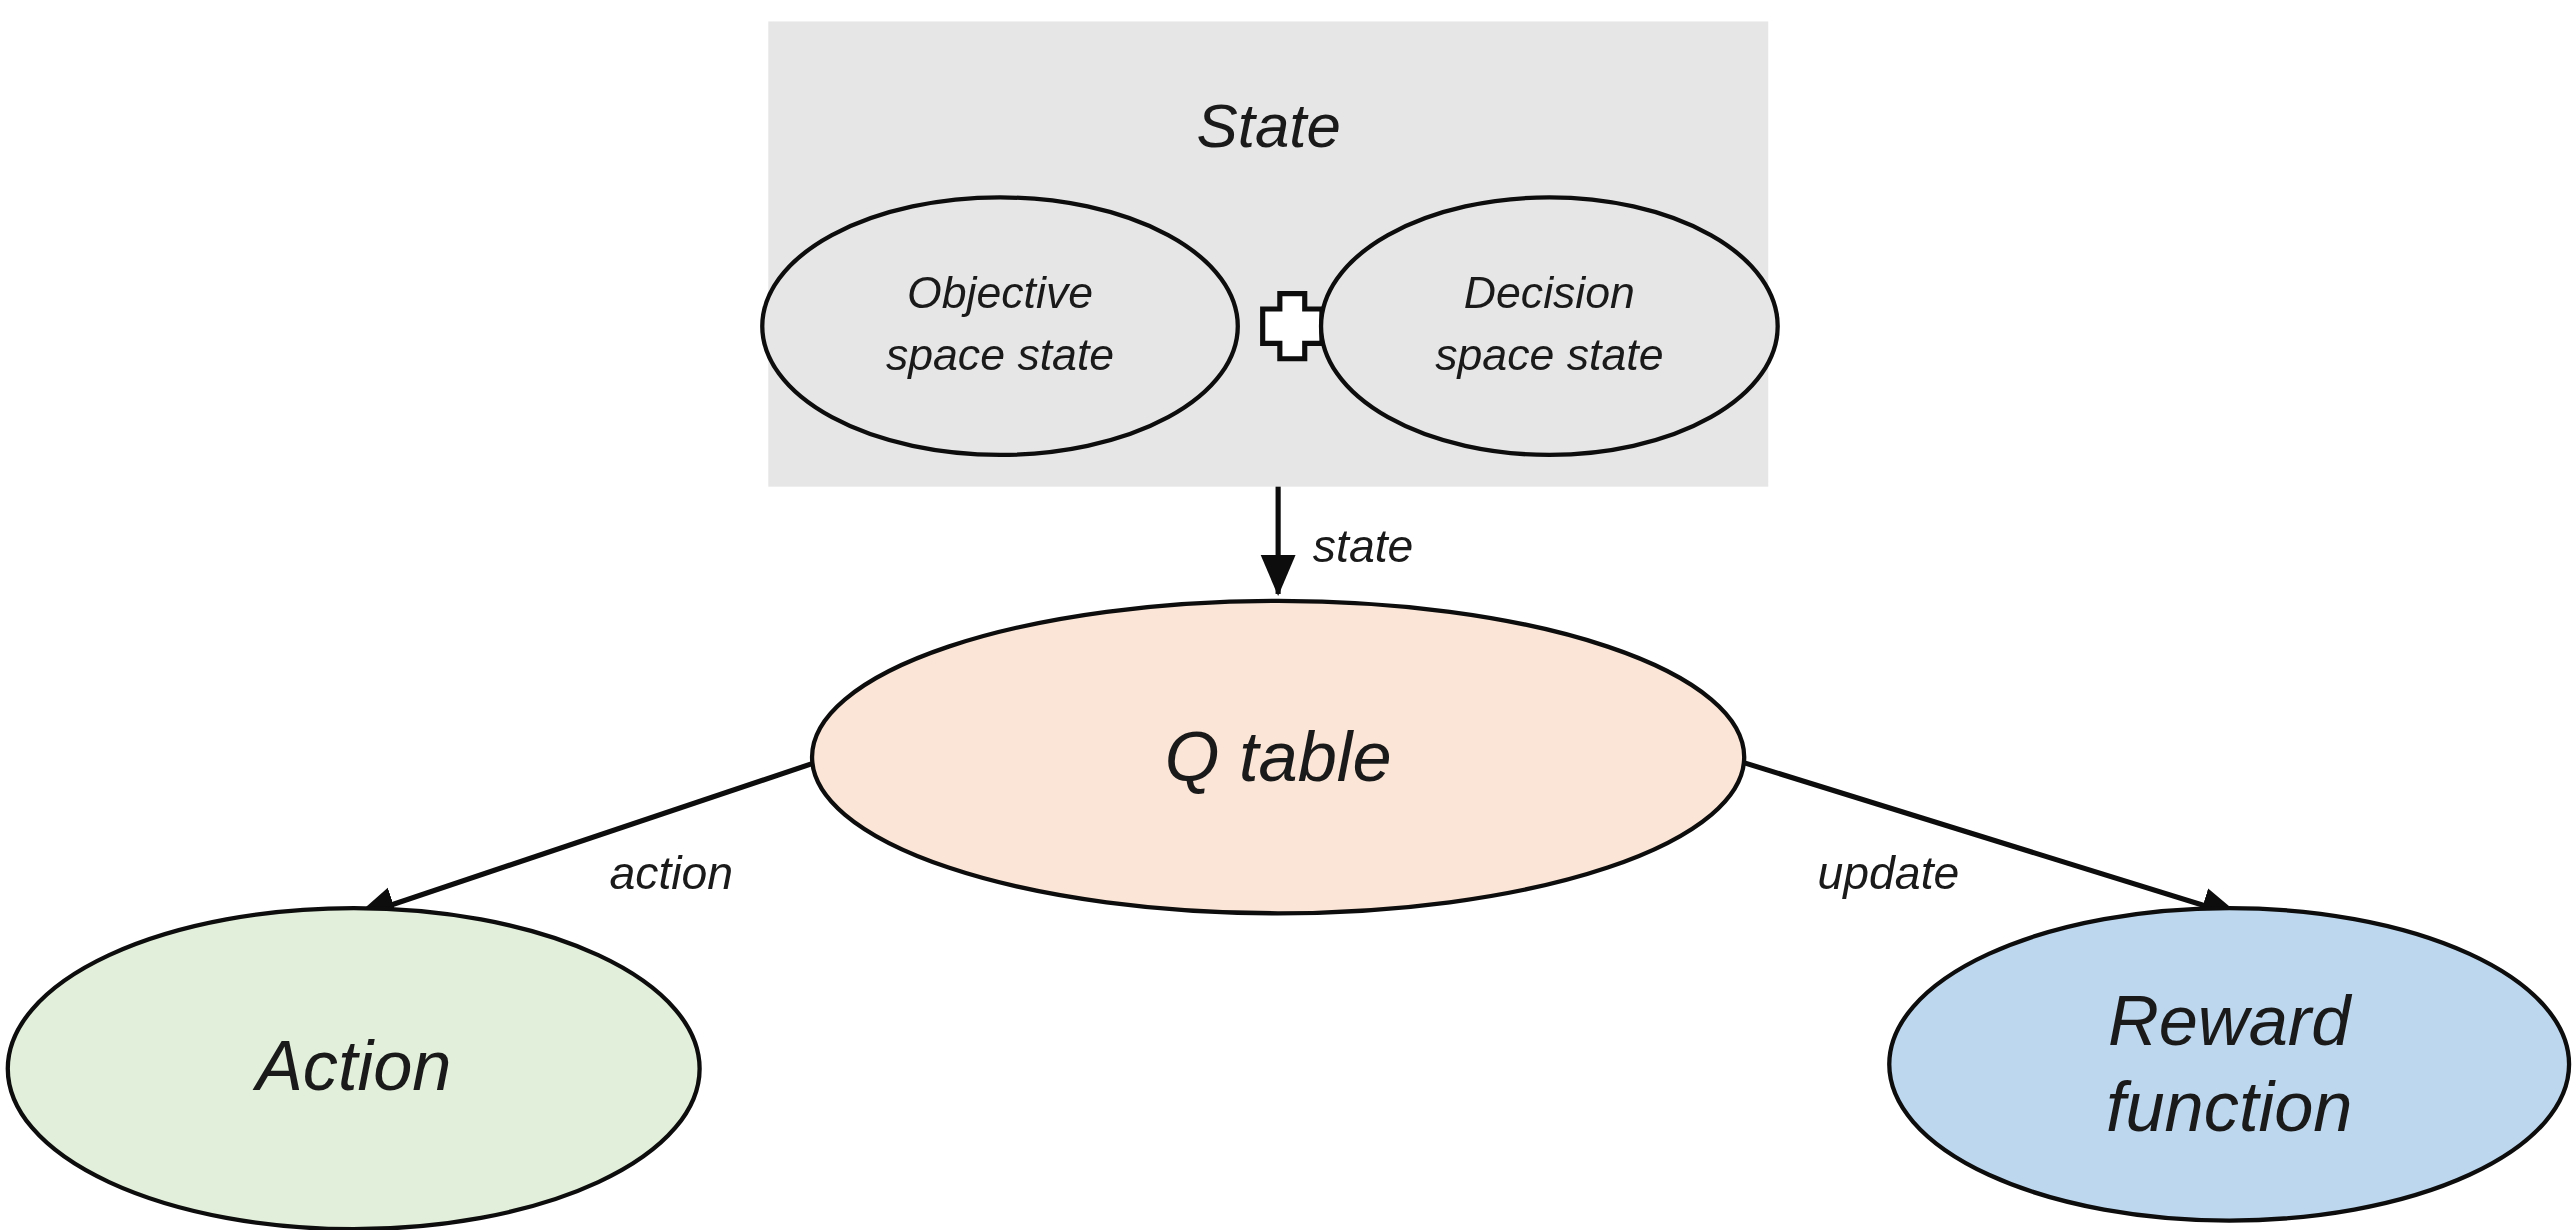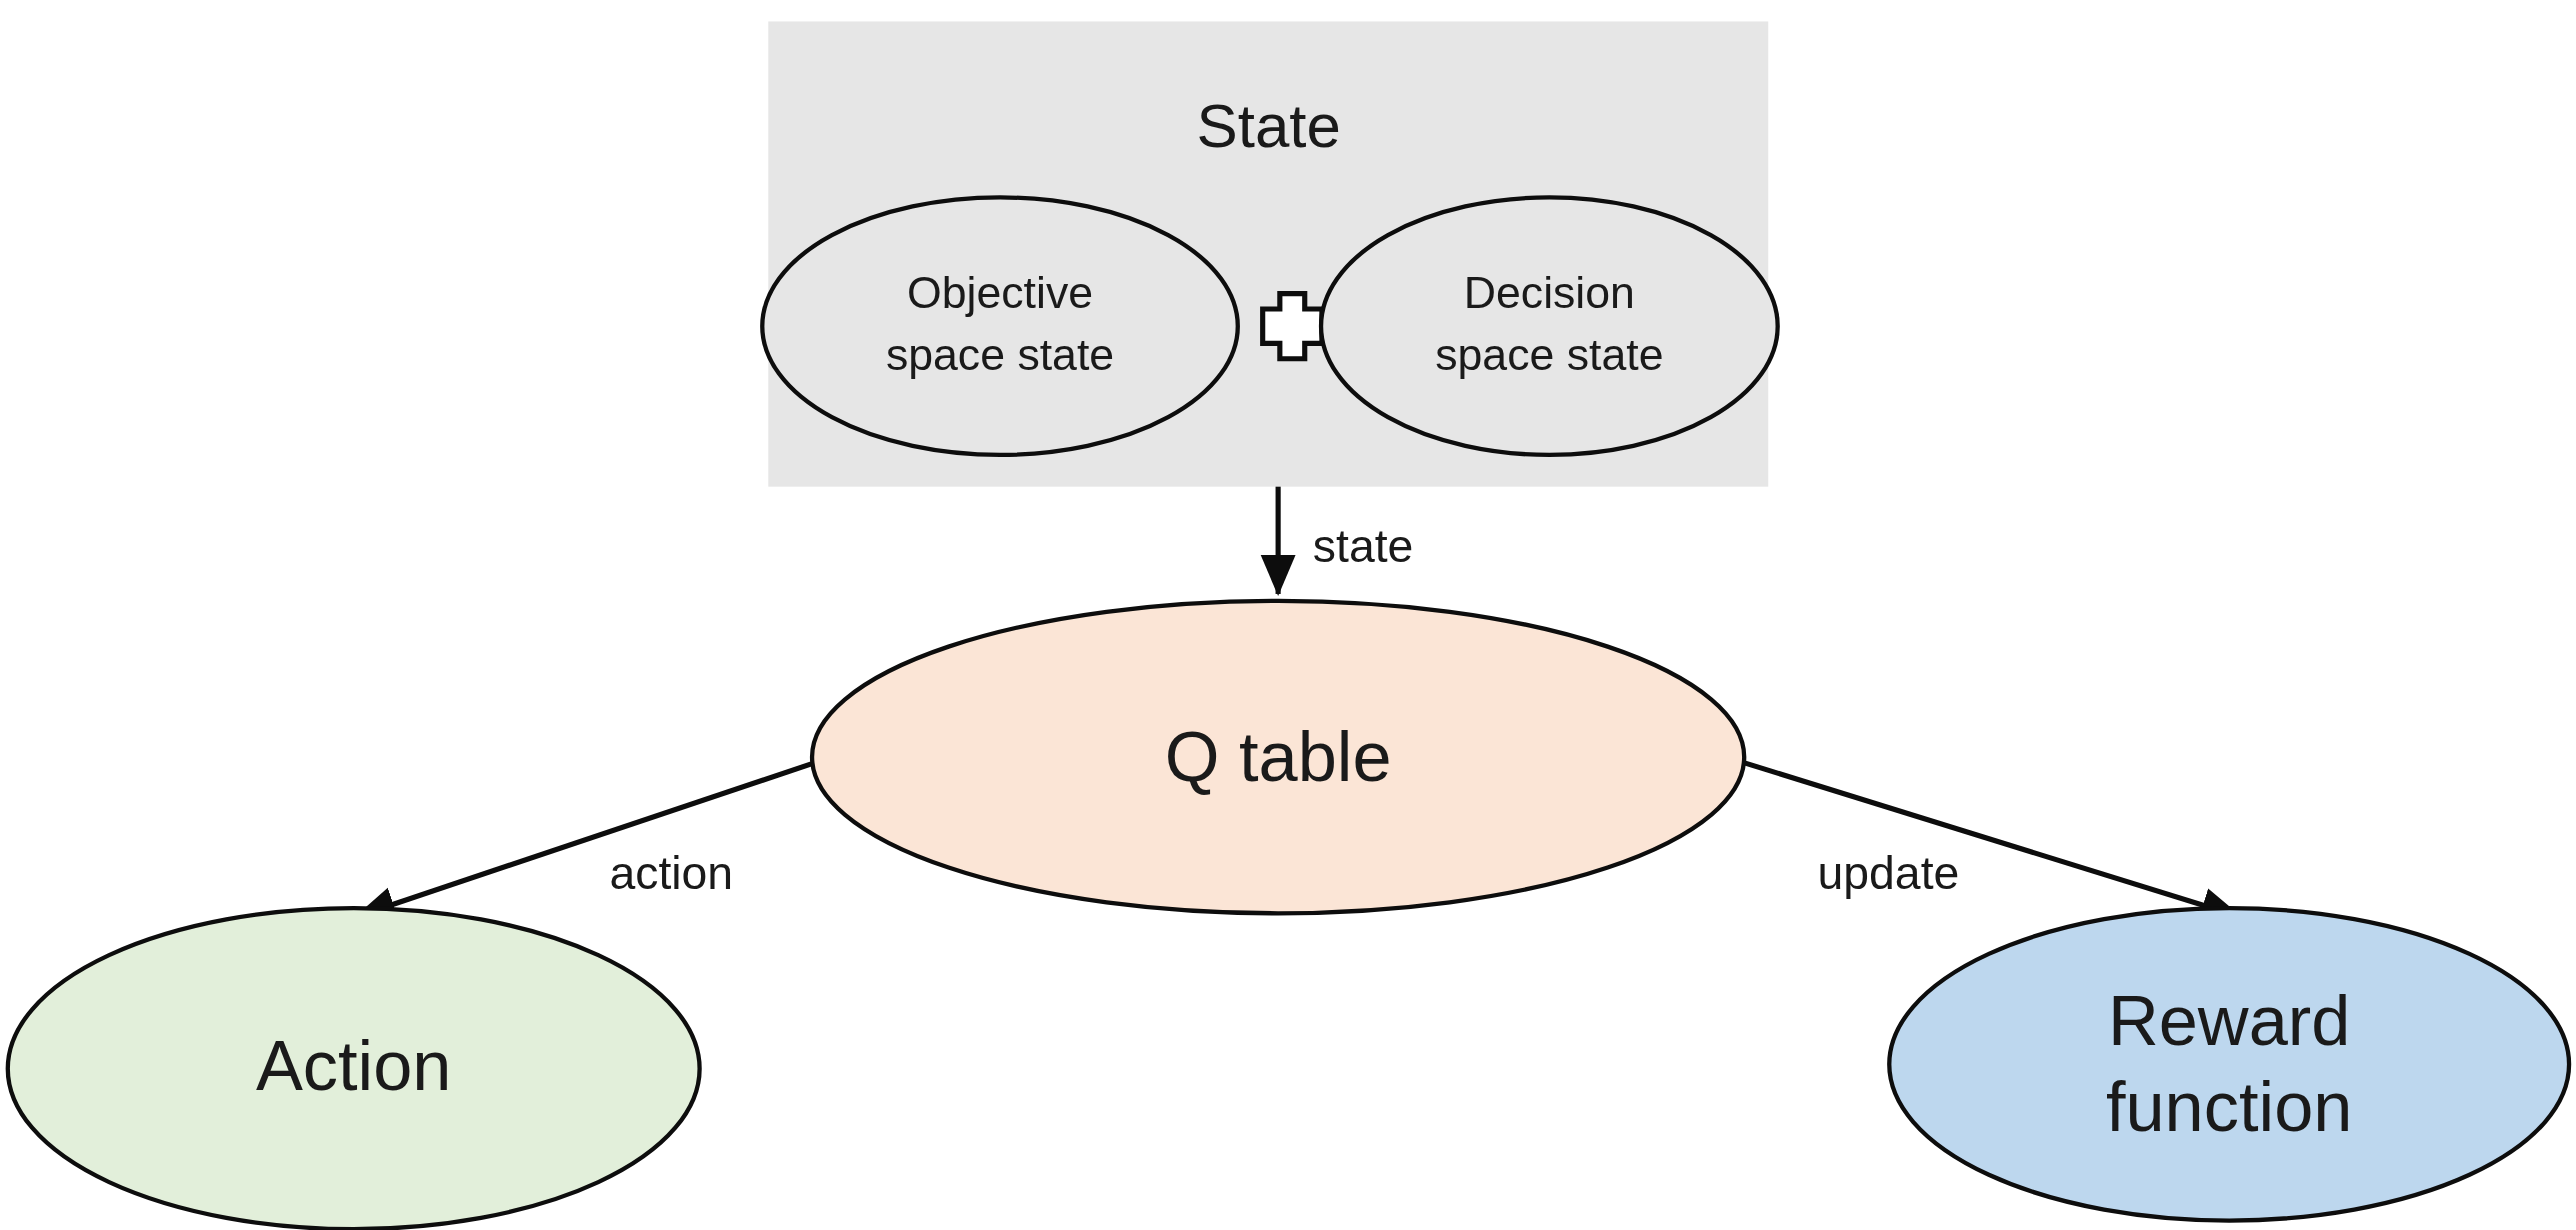--- a/index.html
+++ b/index.html
@@ -9,20 +9,21 @@
   }
   body {
     font-family: "Liberation Sans", sans-serif;
   }
   #canvas {
     position: relative;
     width: 2576px;
     height: 1230px;
     background: #ffffff;
     overflow: hidden;
+    font-style: italic;
   }
   #diagram-svg {
     position: absolute;
     left: 0;
     top: 0;
     width: 2576px;
     height: 1230px;
   }
   .node-label, .edge-label, .group-title {
     fill: #1a1a1a;

